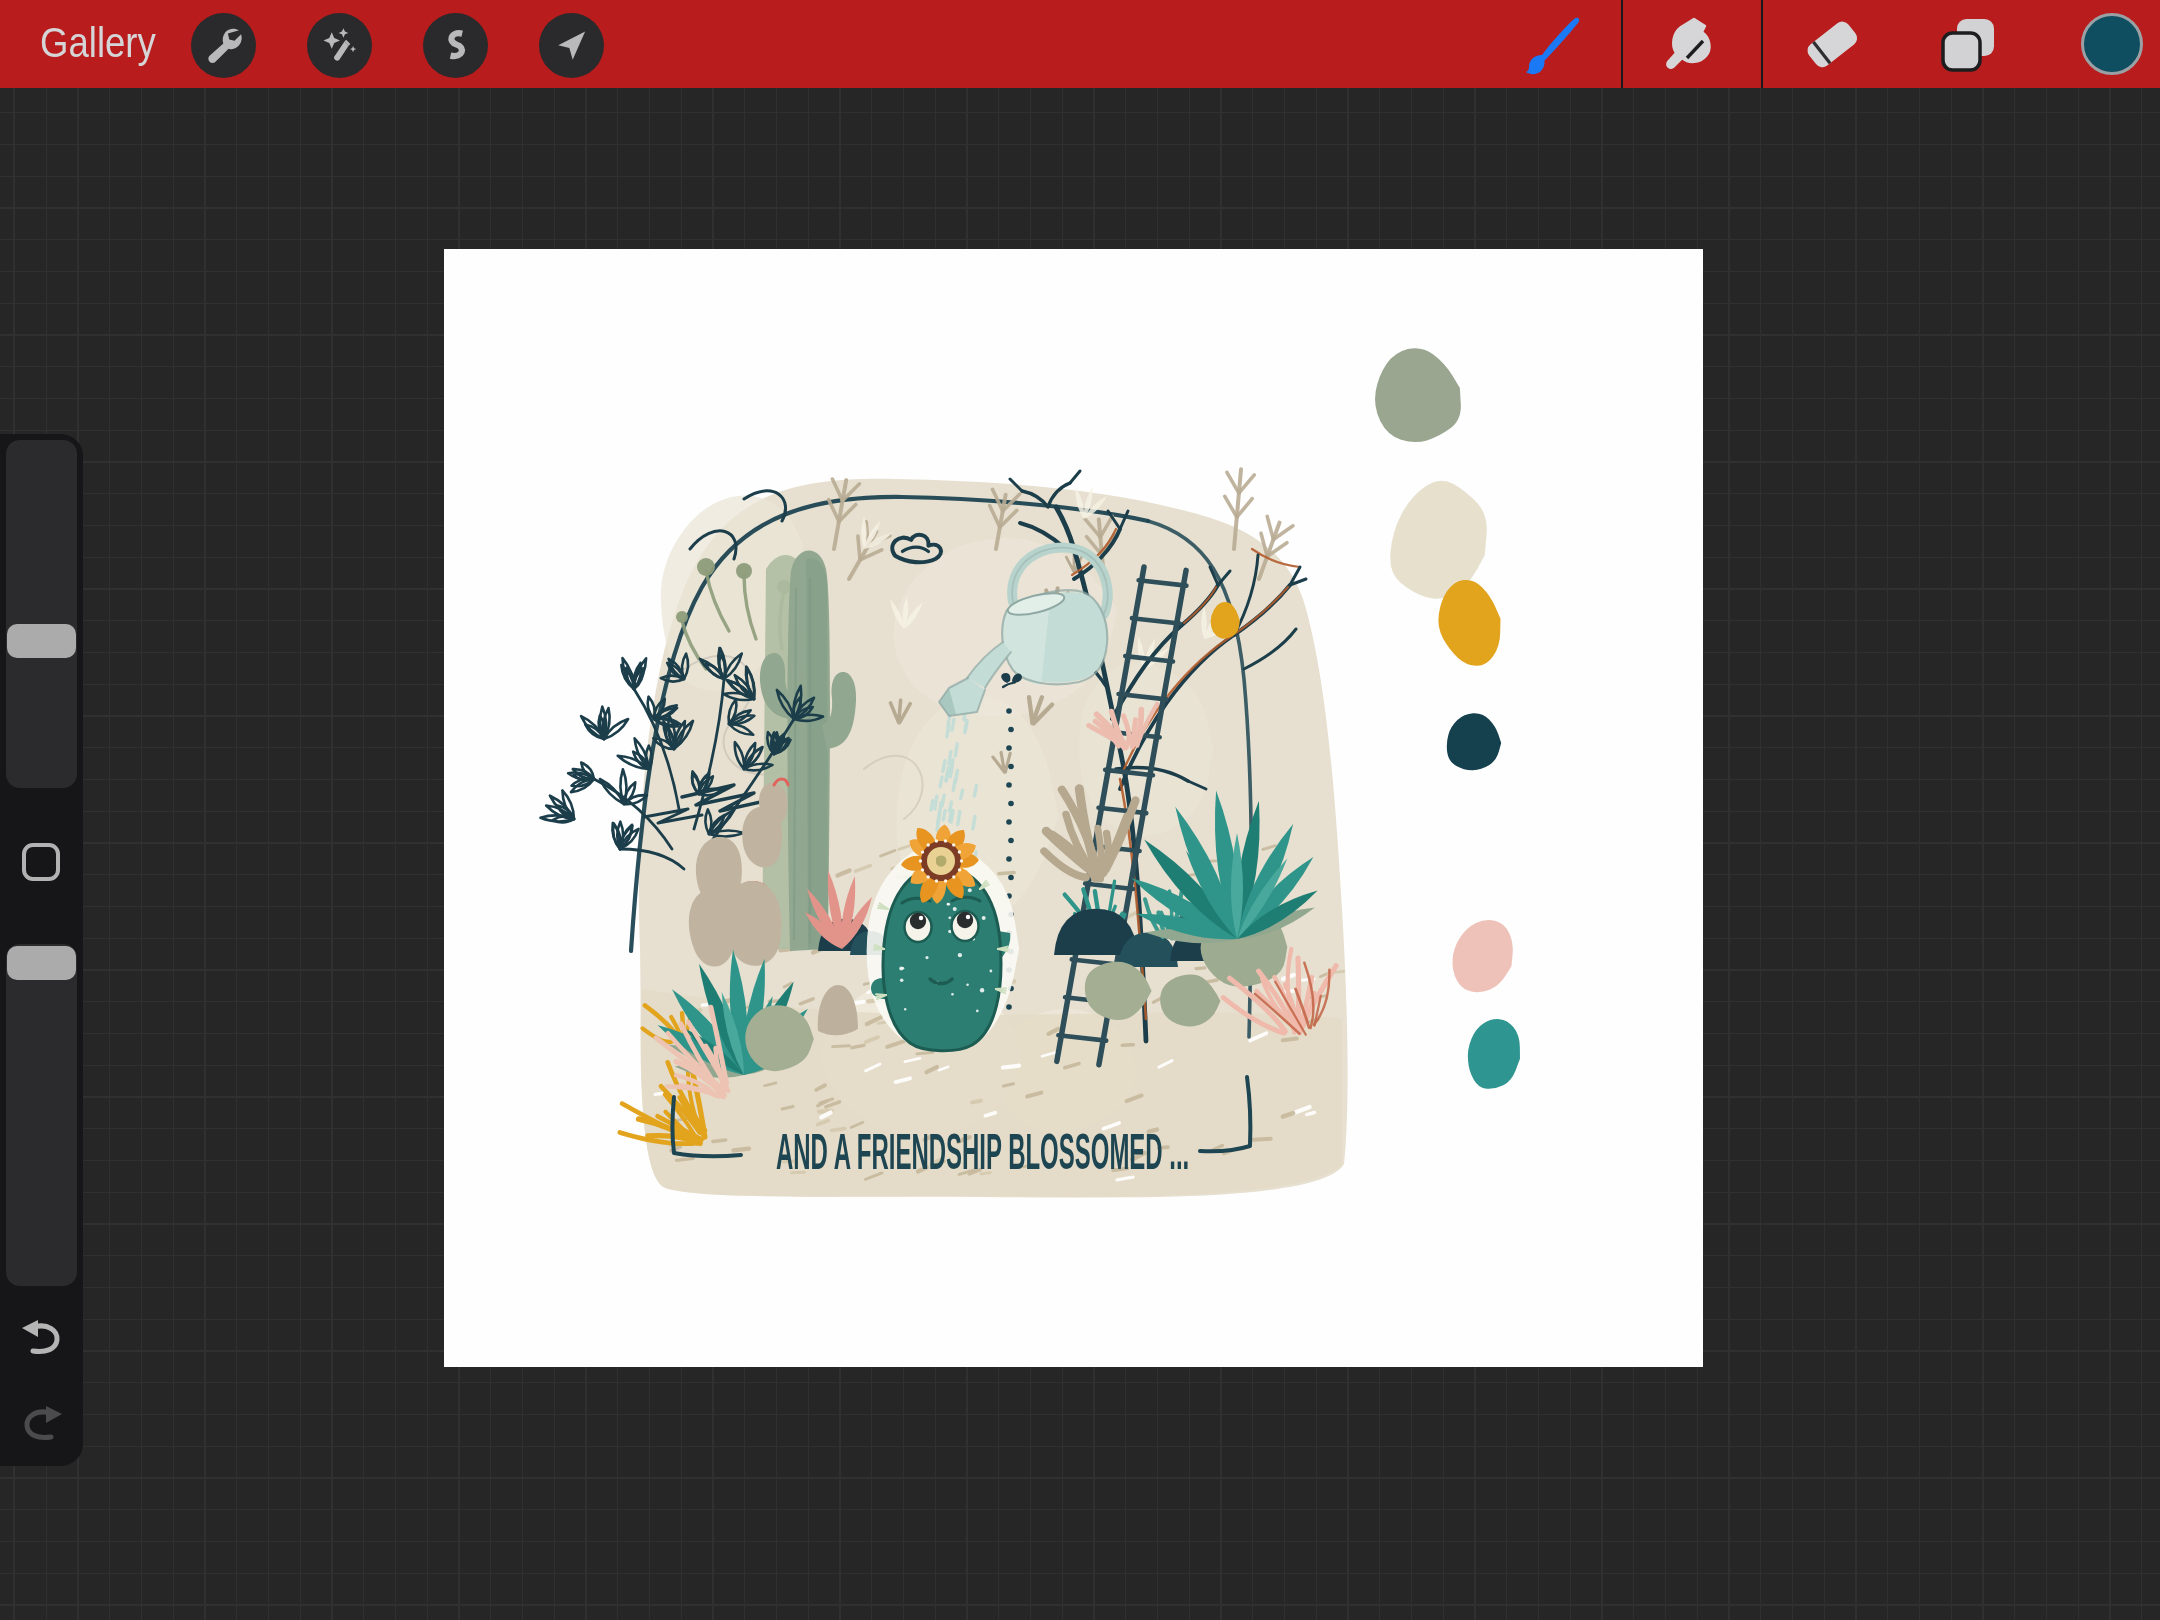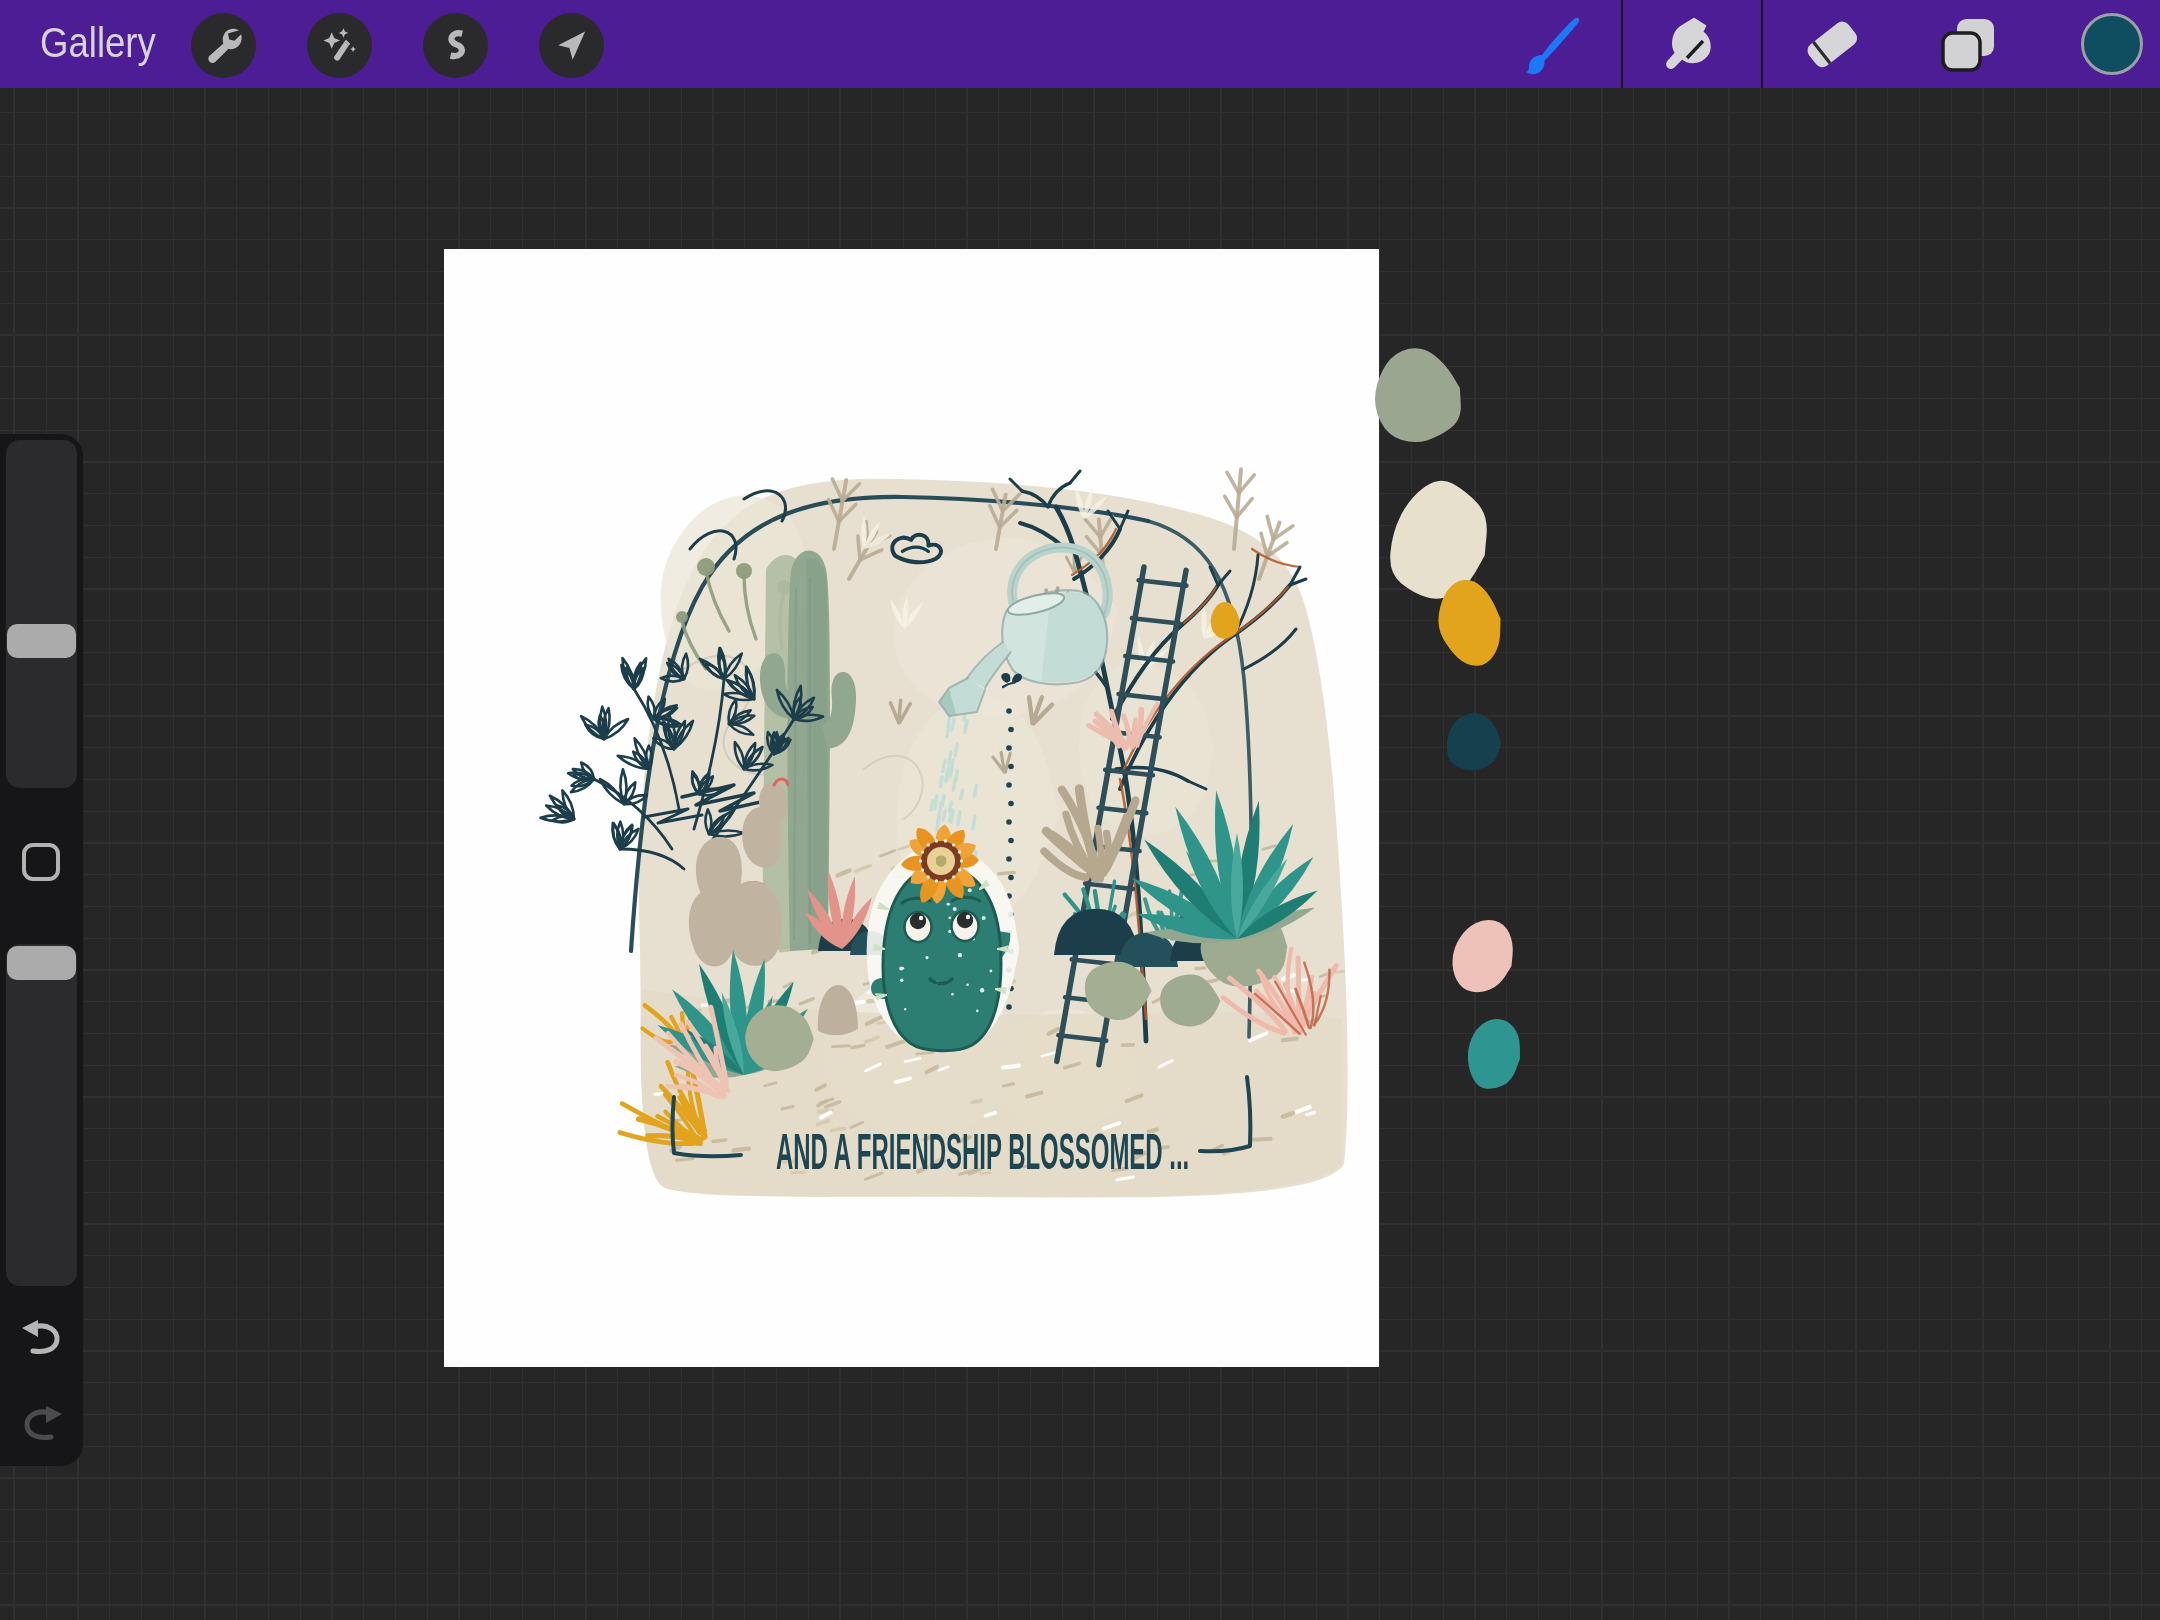--- a/index.html
+++ b/index.html
@@ -1,31 +1,31 @@
 <!DOCTYPE html>
 <html><head><meta charset="utf-8">
 <style>
   html,body{margin:0;padding:0;background:#252526;}
   #stage{position:relative;width:2160px;height:1620px;overflow:hidden;background:#262627;font-family:"Liberation Sans",sans-serif;}
   #gridbg{position:absolute;left:0;top:0;width:100%;height:100%;
     background-image:
       repeating-linear-gradient(to right,#303031 0 1.2px,transparent 1.2px 31.75px),
       repeating-linear-gradient(to bottom,#303031 0 1.2px,transparent 1.2px 31.75px);
     background-position:14px 17px;}
-  #toolbar{position:absolute;left:0;top:0;width:100%;height:88px;background:#4c1d95;text-decoration:underline;}
+  #toolbar{position:absolute;left:0;top:0;width:100%;height:88px;background:#b91c1c;text-decoration:underline;}
   .tsep{position:absolute;top:0;width:2px;height:88px;background:#19191b;}
   .cbtn{position:absolute;top:13px;width:65px;height:65px;border-radius:50%;background:#2a2a2c;}
   .cbtn svg{position:absolute;left:50%;top:50%;transform:translate(-50%,-50%);}
   #gallery{position:absolute;left:40px;top:20px;font-size:43px;line-height:44px;color:#d5d5d7;transform:scaleX(0.85);transform-origin:0 50%;}
   .ricon{position:absolute;top:12px;}
   #sidebar{position:absolute;left:0;top:434px;width:83px;height:1032px;background:#161618;border-radius:0 22px 22px 0;}
   .track{position:absolute;left:6px;width:71px;background:#2b2b2d;border-radius:14px;}
   .handle{position:absolute;left:7px;width:69px;height:34px;background:#ababab;border-radius:10px;}
   #modbtn{position:absolute;left:22px;top:409px;width:30px;height:30px;border:4.5px solid #b2b2b2;border-radius:11px;}
-  #canvas{position:absolute;left:444px;top:249px;width:935px;height:1118px;background:#fefefe;}
+  #canvas{position:absolute;left:444px;top:249px;width:1259px;height:1118px;background:#fefefe;}
 </style></head>
 <body>
 <div id="stage">
 <div id="gridbg"></div>
 <div id="toolbar">
   <span id="gallery">Gallery</span>
   <div class="tsep" style="left:1621px"></div>
   <div class="tsep" style="left:1761px"></div>
   <div class="cbtn" style="left:191px">
     <svg width="42" height="42" viewBox="0 0 64 64">

